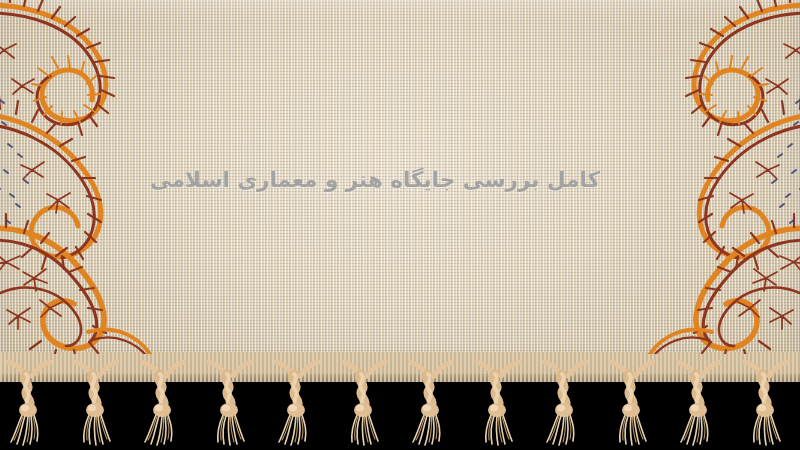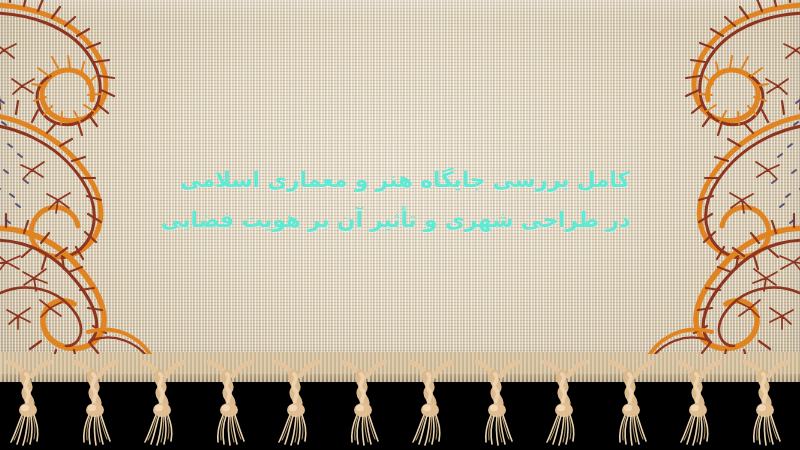--- a/index.html
+++ b/index.html
@@ -38,22 +38,22 @@
   .orn.left{left:-12px;}
   .orn.right{right:-12px;transform:scaleX(-1);}
   .orn svg{width:100%;height:100%;display:block;}
   .thread-o{stroke:#e08422;}
   .thread-r{stroke:#8e3520;}
   .thread-n{stroke:#3b3f72;}
 
   
   #title{
     position:absolute;left:150px;top:160px;width:480px;
-    text-align:right;direction:rtl;
-    color:#5eead4;
+    text-align:left;direction:rtl;
+    color:#a3a3a3;
     font-size:21.5px;line-height:40px;font-weight:700;
     letter-spacing:0px;
     text-shadow:0 1px 0 rgba(255,255,255,.35);
   }
   #title .line{display:block;white-space:nowrap;}
 
   
   #fringe{position:absolute;left:0;top:360px;width:800px;height:90px;}
   .tassel{position:absolute;top:0;width:46px;height:86px;}
   .tassel svg{display:block;width:100%;height:100%;}
@@ -280,21 +280,20 @@
             <path d="M28,210 l4,3"></path>
         </g>
         <path class="thread-o" stroke-width="4" d="M100,338 C126,330 150,342 162,360"></path>
         <path class="thread-r" stroke-width="2.4" d="M104,346 C128,338 150,350 160,364"></path>
       </g>
     </svg>
   </div>
 
   <div id="title">
     <span class="line">کامل بررسی جایگاه هنر و معماری اسلامی</span>
-    <span class="line">در طراحی شهری و تأثیر آن بر هویت فضایی</span>
   </div>
 
   <div id="fringe">
       <div class="tassel" style="left: 6px;">
         <svg viewBox="0 0 46 86" fill="none">
           <g stroke-linecap="round" fill="none">
             <path d="M2,2 C10,4 16,10 20,16" stroke="#e3c49c" stroke-width="5"></path>
             <path d="M44,2 C36,4 30,10 26,16" stroke="#e3c49c" stroke-width="5"></path>
             <path d="M20,14 C14,20 26,24 21,30 C16,36 28,40 23,46" stroke="#dcb98c" stroke-width="9"></path>
             <path d="M20,14 C26,20 15,24 21,30 C27,36 16,40 23,46" stroke="#f0d8b6" stroke-width="4" opacity=".8"></path>

